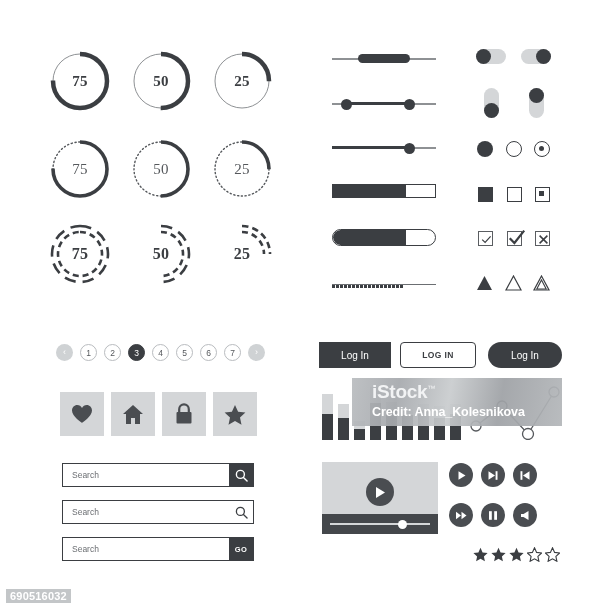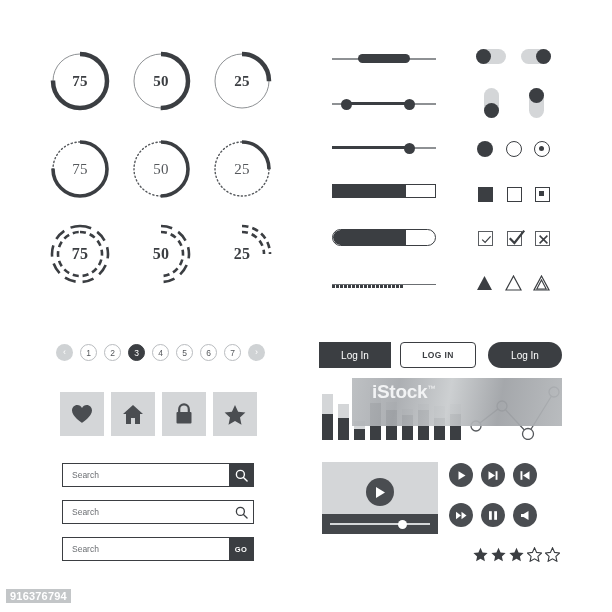--- a/index.html
+++ b/index.html
@@ -504,15 +504,16 @@
     </svg>
     <svg class="star" style="left:545px; top:547px;" viewBox="0 0 15 15">
       <polygon points="7.5,0.8 9.6,5.4 14.6,6 10.9,9.4 11.9,14.3 7.5,11.8 3.1,14.3 4.1,9.4 0.4,6 5.4,5.4" fill="none" stroke="#3b3e42" stroke-width="1.1"></polygon>
     </svg>
   </div>
 
   <div class="wm-band"></div>
   <div class="wm-istock">
     <span>iStock</span><sup>™</sup>
   </div>
-  <div class="wm-id">916376794</div>
+  <div class="wm-credit">Credit: Anna_Kolesnikova</div>
+  <div class="wm-id">690516032</div>
 
 </div>
 
 </body></html>

